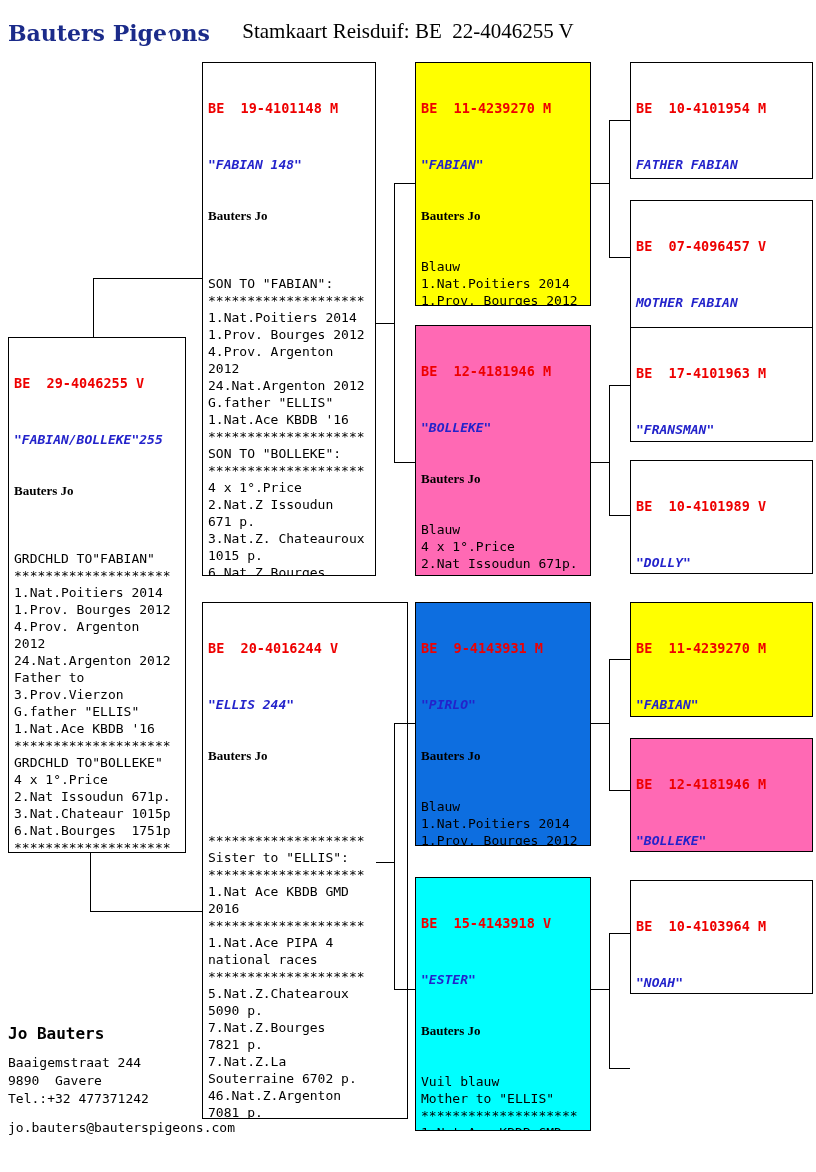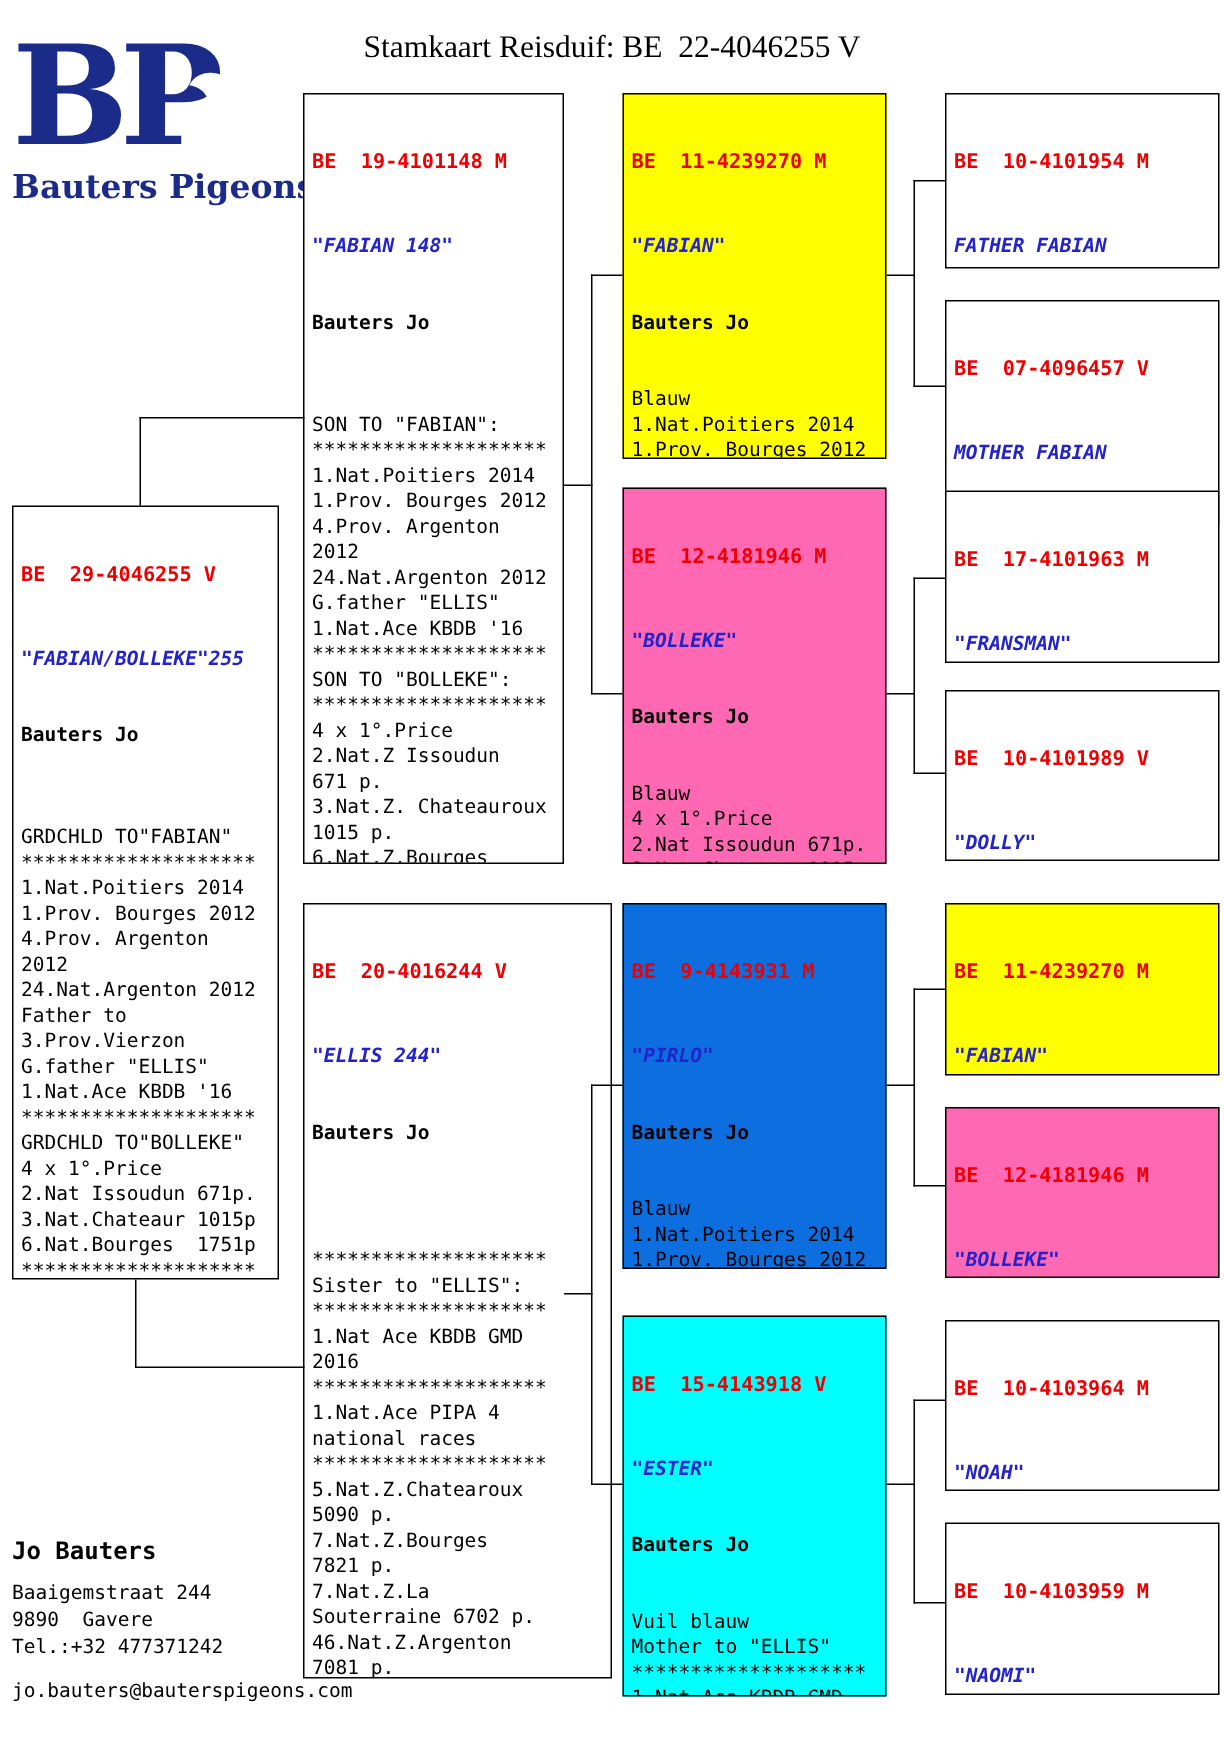--- a/index.html
+++ b/index.html
@@ -5,21 +5,21 @@
   html,body{margin:0;padding:0;background:#fff;}
   #canvas{position:relative;width:816px;height:1172px;background:#fff;overflow:hidden;
           font-family:"DejaVu Sans Mono",monospace;}
   .title{position:absolute;top:19px;left:0;right:0;text-align:center;white-space:pre;
          font-family:Liberation Serif, serif;font-size:21px;color:#000;}
   
   .box{position:absolute;border:1px solid #000;box-sizing:border-box;padding:3px 5px;
        overflow:hidden;font-size:13px;line-height:17px;white-space:pre;}
   .ring{color:var(--c-ring_red);font-weight:bold;font-size:13.5px;margin-bottom:5px;white-space:pre;}
   .bird-name{color:var(--c-name_blue);font-weight:bold;font-style:italic;white-space:pre;}
-  .owner{font-weight:bold;white-space:pre;}
+  .owner{font-weight:bold;white-space:pre;font-family:Liberation Serif, serif;}
   .body{white-space:pre;}
   .body div{min-height:17px;}
   .bg-white{background:var(--c-white);}
   .bg-yellow{background:var(--c-yellow);}
   .bg-pink{background:var(--c-pink);}
   .bg-blue{background:var(--c-blue);}
   .bg-cyan{background:var(--c-cyan);}
   
   .hline,.vline{position:absolute;background:#000;}
   .hline{height:1px;}
@@ -40,21 +40,20 @@
   .footer{position:absolute;right:6px;top:1138px;font-style:italic;font-size:11px;white-space:pre;margin-top:36px;}
 </style>
 </head>
 <body>
 
 <div id="canvas">
 
   <div class="title">Stamkaart Reisduif: BE  22-4046255 V</div>
 
   <div class="logo">
-    <div class="logo-bp">BP</div>
     <svg class="logo-pigeon" viewBox="0 0 64 64" width="66" height="66">
       <path d="M50 2 C42 8 38 16 38 24 L30 20 C22 16 12 18 8 26 C14 27 18 30 20 35 L6 38 C12 43 20 45 27 43 C26 52 31 59 40 62 C37 55 38 48 43 42 C52 42 58 34 56 24 C55 17 52 10 50 2 Z" fill="#FFFFFF"></path>
     </svg>
     <div class="logo-sub">Bauters Pigeons</div>
   </div>
 
   <div class="box bg-white" style="left:8px;top:337px;width:178px;height:516px">
     <div class="ring">BE  29-4046255 V</div>
     <div class="bird-name">"FABIAN/BOLLEKE"255</div>
     <div class="owner">Bauters Jo</div>
@@ -145,26 +144,20 @@
     
   </div>
 
   <div class="box bg-white" style="left:630px;top:880px;width:183px;height:114px">
     <div class="ring">BE  10-4103964 M</div>
     <div class="bird-name">"NOAH"</div>
     
     
   </div>
 
-  <div class="box bg-white" style="left:630px;top:1015px;width:183px;height:115px">
-    <div class="ring">BE  10-4103959 M</div>
-    <div class="bird-name">"NAOMI"</div>
-    
-    
-  </div>
 
   <div class="vline" style="left:93px;top:278px;height:59px"></div>
   <div class="hline" style="left:93px;top:278px;width:110px"></div>
   <div class="vline" style="left:90px;top:853px;height:59px"></div>
   <div class="hline" style="left:90px;top:911px;width:113px"></div>
 
   <div class="hline" style="left:376px;top:323px;width:19px"></div>
   <div class="vline" style="left:394px;top:183px;height:280px"></div>
   <div class="hline" style="left:394px;top:183px;width:21px"></div>
   <div class="hline" style="left:394px;top:462px;width:21px"></div>

